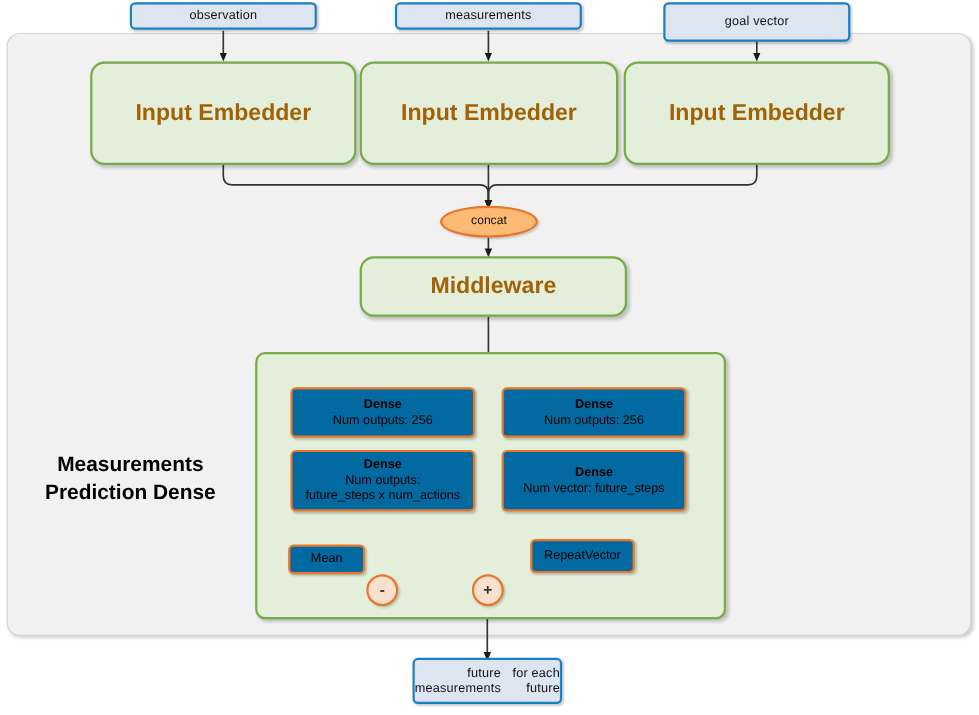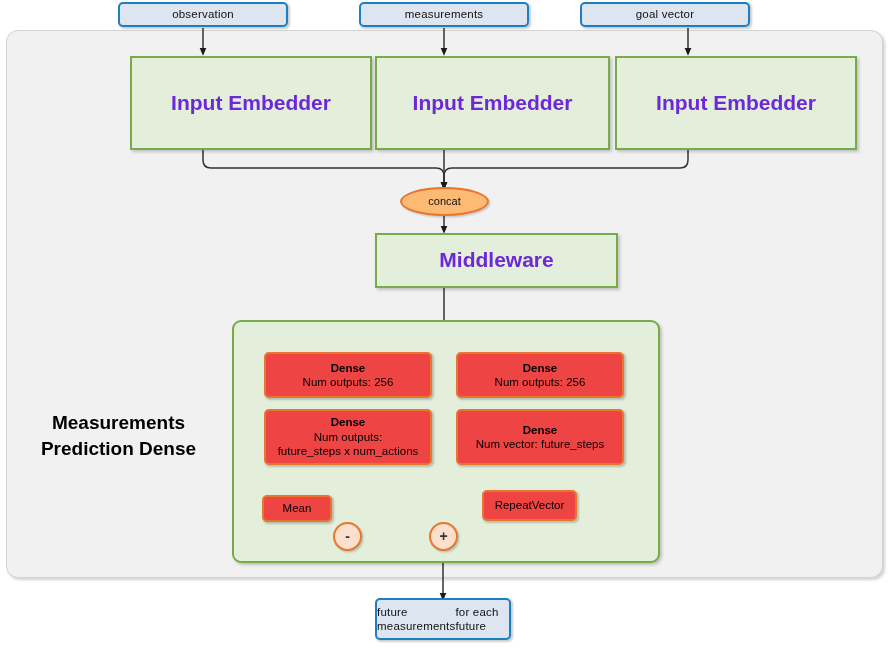--- a/index.html
+++ b/index.html
@@ -4,52 +4,52 @@
 <style>
   html,body{margin:0;padding:0;background:#ffffff;}
   body{width:890px;height:650px;position:relative;overflow:hidden;
        font-family:"Liberation Sans","DejaVu Sans",sans-serif;}
 
   #stage{position:absolute;left:0;top:0;width:890px;height:650px;}
 
   svg#wires{position:absolute;left:0;top:0;width:890px;height:650px;pointer-events:none;}
 
   .node{position:absolute;box-sizing:border-box;display:flex;align-items:center;
-        justify-content:center;text-align:left;line-height:1.25;}
+        justify-content:center;text-align:right;line-height:1.25;}
 
   
   .outer-panel{
     left:6px;top:30px;width:877px;height:548px;
     background:#f1f1f1;border:1px solid #d2d2d2;border-radius:12px;
     box-shadow:2px 2px 3px rgba(0,0,0,0.18);
   }
 
   
   .chip{
     background:#dde5f0;border:2px solid #1b7fc3;border-radius:5px;
     font-size:11.5px;color:#111;letter-spacing:.2px;
     box-shadow:1.5px 1.5px 2px rgba(0,0,0,0.20);
   }
 
   
   .green{
-    background:#e3efda;border:2px solid #76ab48;border-radius:0;
-    color:#6d28d9;box-shadow:2px 2px 3px rgba(0,0,0,0.20);margin-left:48px;
+    background:#e3efda;border:2px solid #76ab48;border-radius:13px;
+    color:#a16207;box-shadow:2px 2px 3px rgba(0,0,0,0.20);
   }
   .embedder{font-size:21px;font-weight:bold;}
   .middleware{font-size:21px;font-weight:bold;}
 
   .head-panel{
     background:#e3efda;border:2px solid #76ab48;border-radius:9px;
     box-shadow:2px 2px 3px rgba(0,0,0,0.20);
   }
 
   
   .orange{
-    background:#ef4444;border:2px solid #e8762c;border-radius:5px;
+    background:#0369a1;border:2px solid #e8762c;border-radius:5px;
     color:#000;font-size:11.5px;
     box-shadow:1.5px 1.5px 2px rgba(0,0,0,0.20);
     flex-direction:column;
   }
   .orange .ttl{font-weight:bold;}
 
   .ellipse{
     background:#fdba74;border:2px solid #e8762c;border-radius:50%;
     font-size:11px;color:#111;
     box-shadow:1.5px 1.5px 2px rgba(0,0,0,0.18);
@@ -115,21 +115,21 @@
       <path d="M443,551 L443,597" marker-end="url(#ah)"></path>
     </g>
   </svg>
 
   <div class="node chip" style="left:118px;top:2px;width:170px;height:25px;">
     <span>observation</span>
   </div>
   <div class="node chip" style="left:359px;top:2px;width:170px;height:25px;">
     <span>measurements</span>
   </div>
-  <div class="node chip" style="left:580px;top:2px;width:170px;height:25px;">
+  <div class="node chip" style="left:603px;top:2px;width:170px;height:36px;">
     <span>goal vector</span>
   </div>
 
   <div class="node green embedder" style="left:82px;top:56px;width:242px;height:94px;">
     <span>Input Embedder</span>
   </div>
   <div class="node green embedder" style="left:327px;top:56px;width:235px;height:94px;">
     <span>Input Embedder</span>
   </div>
   <div class="node green embedder" style="left:567px;top:56px;width:242px;height:94px;">

